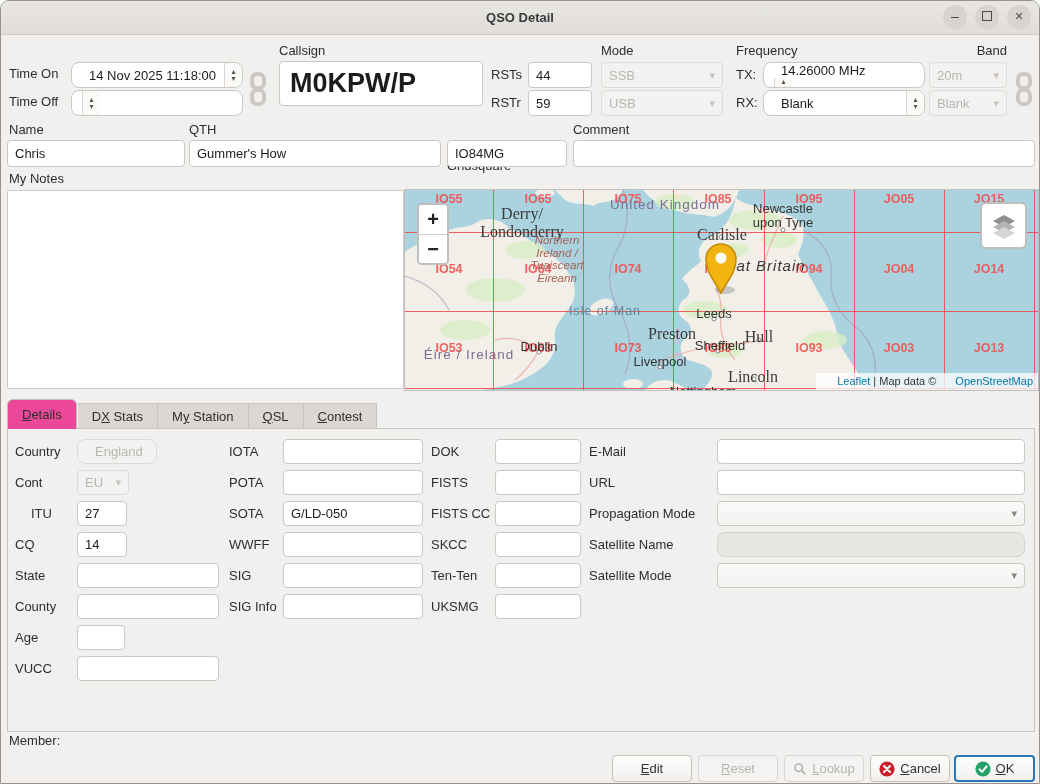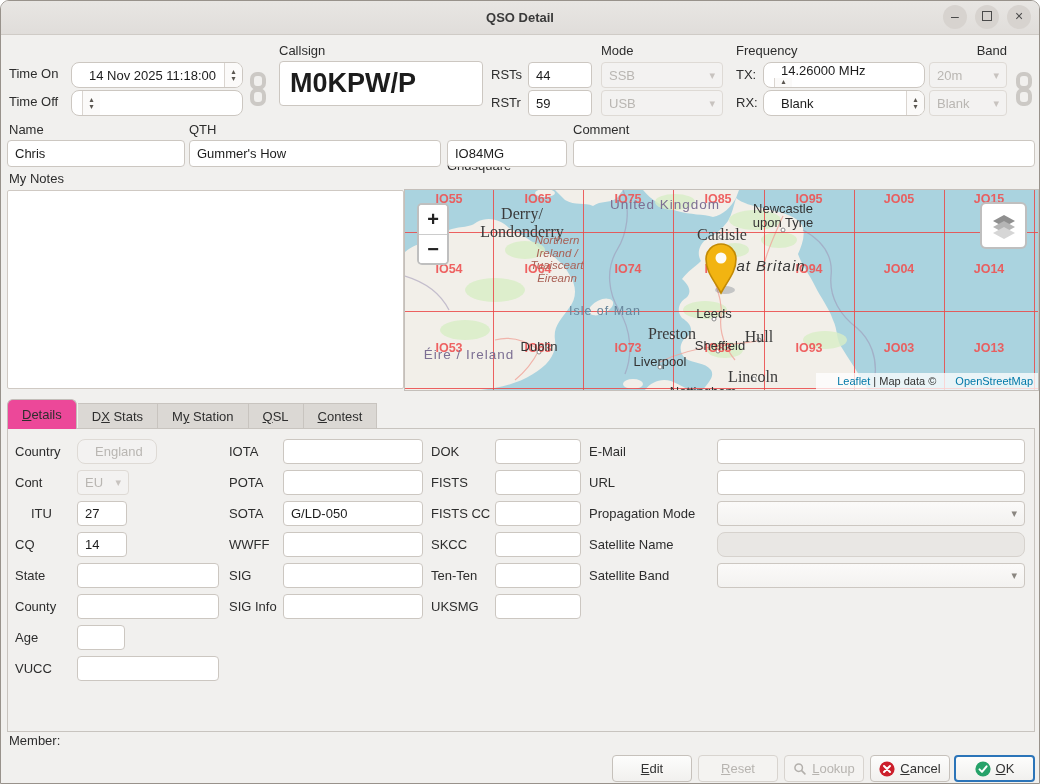--- a/index.html
+++ b/index.html
@@ -360,21 +360,21 @@
   <input class="inp" style="left: 716px; top: 469px; width: 308px; height: 25px;">
   <div class="lbl" style="left:588px;top:505px;">Propagation Mode</div>
   <div class="select" style="left:716px;top:500px;width:308px;height:25px;">
       <span class="val"></span>
       <span class="arrow">▾</span>
     </div>
   <div class="lbl" style="left:588px;top:536px;">Satellite Name</div>
   <div class="entry dim" style="left:716px;top:531px;width:308px;height:25px;">
       <span class="val"></span>
     </div>
-  <div class="lbl" style="left:588px;top:567px;">Satellite Band</div>
+  <div class="lbl" style="left:588px;top:567px;">Satellite Mode</div>
   <div class="select" style="left:716px;top:562px;width:308px;height:25px;">
       <span class="val"></span>
       <span class="arrow">▾</span>
     </div>
 
   <div class="lbl" style="left:8px;top:732px;">Member:</div>
   <div>
       <div class="btn" style="left: 611px; top: 754px; width: 80px;">
         <span><u>E</u>dit</span>
       </div>

